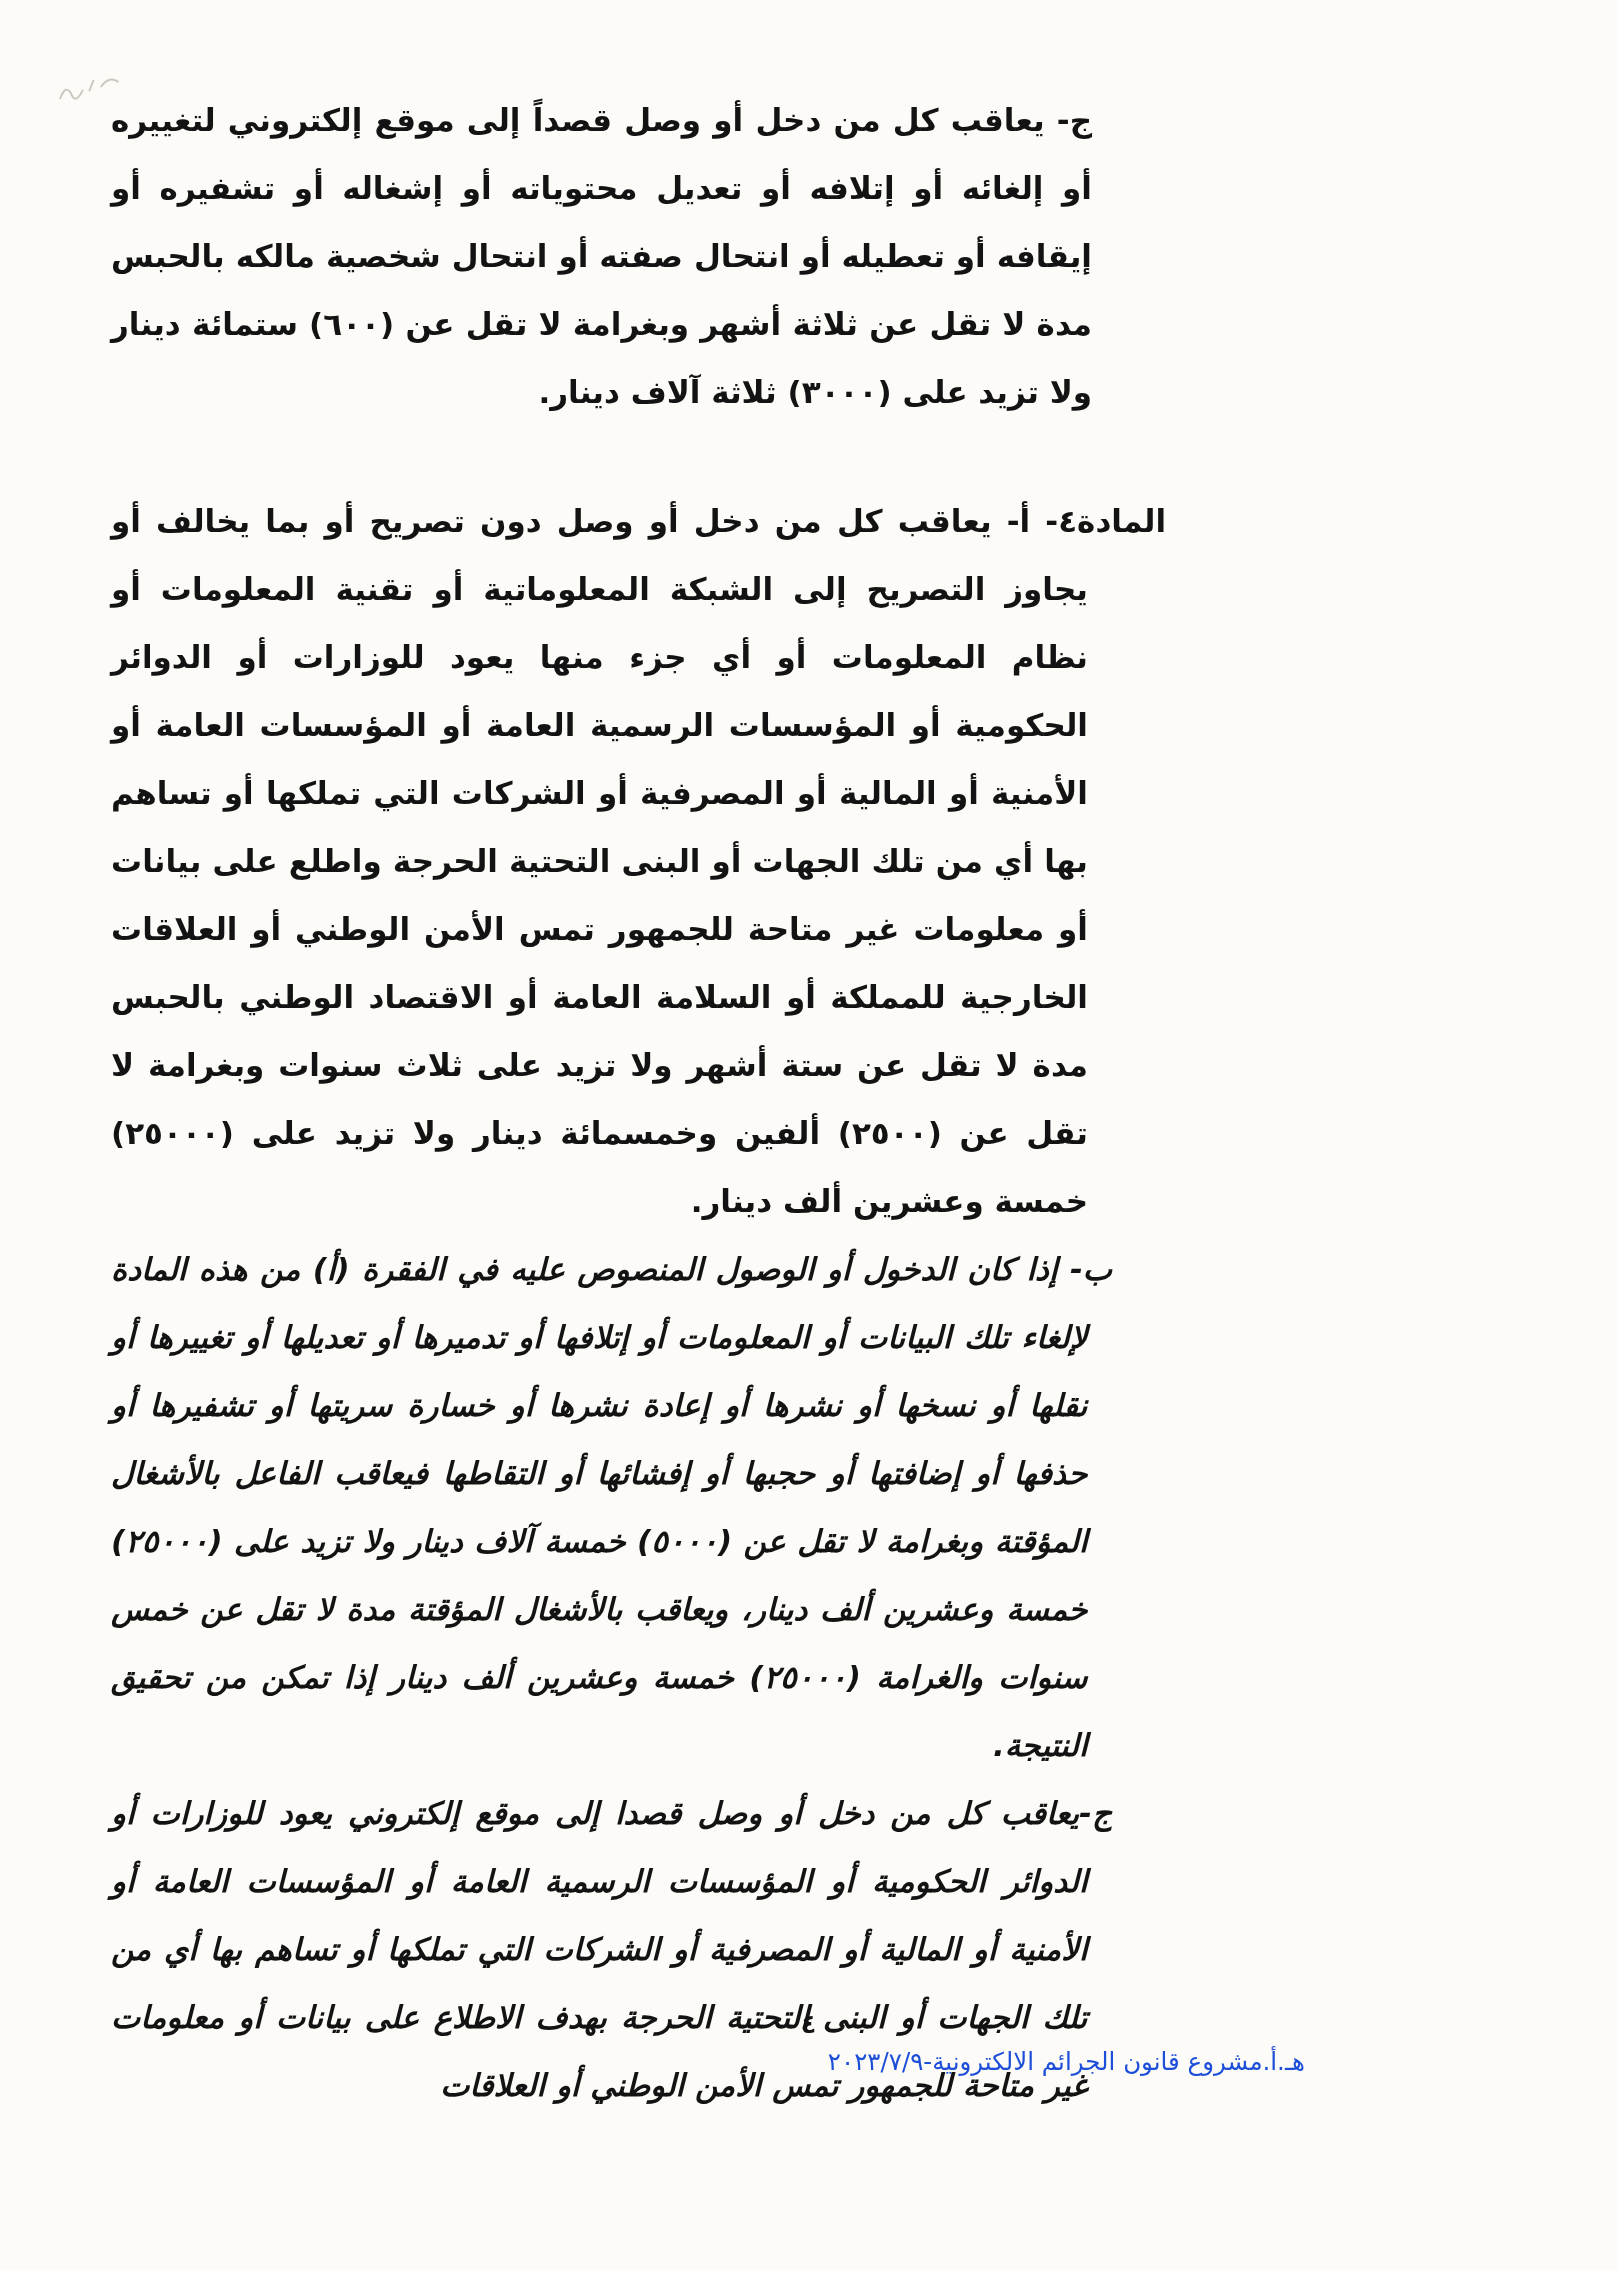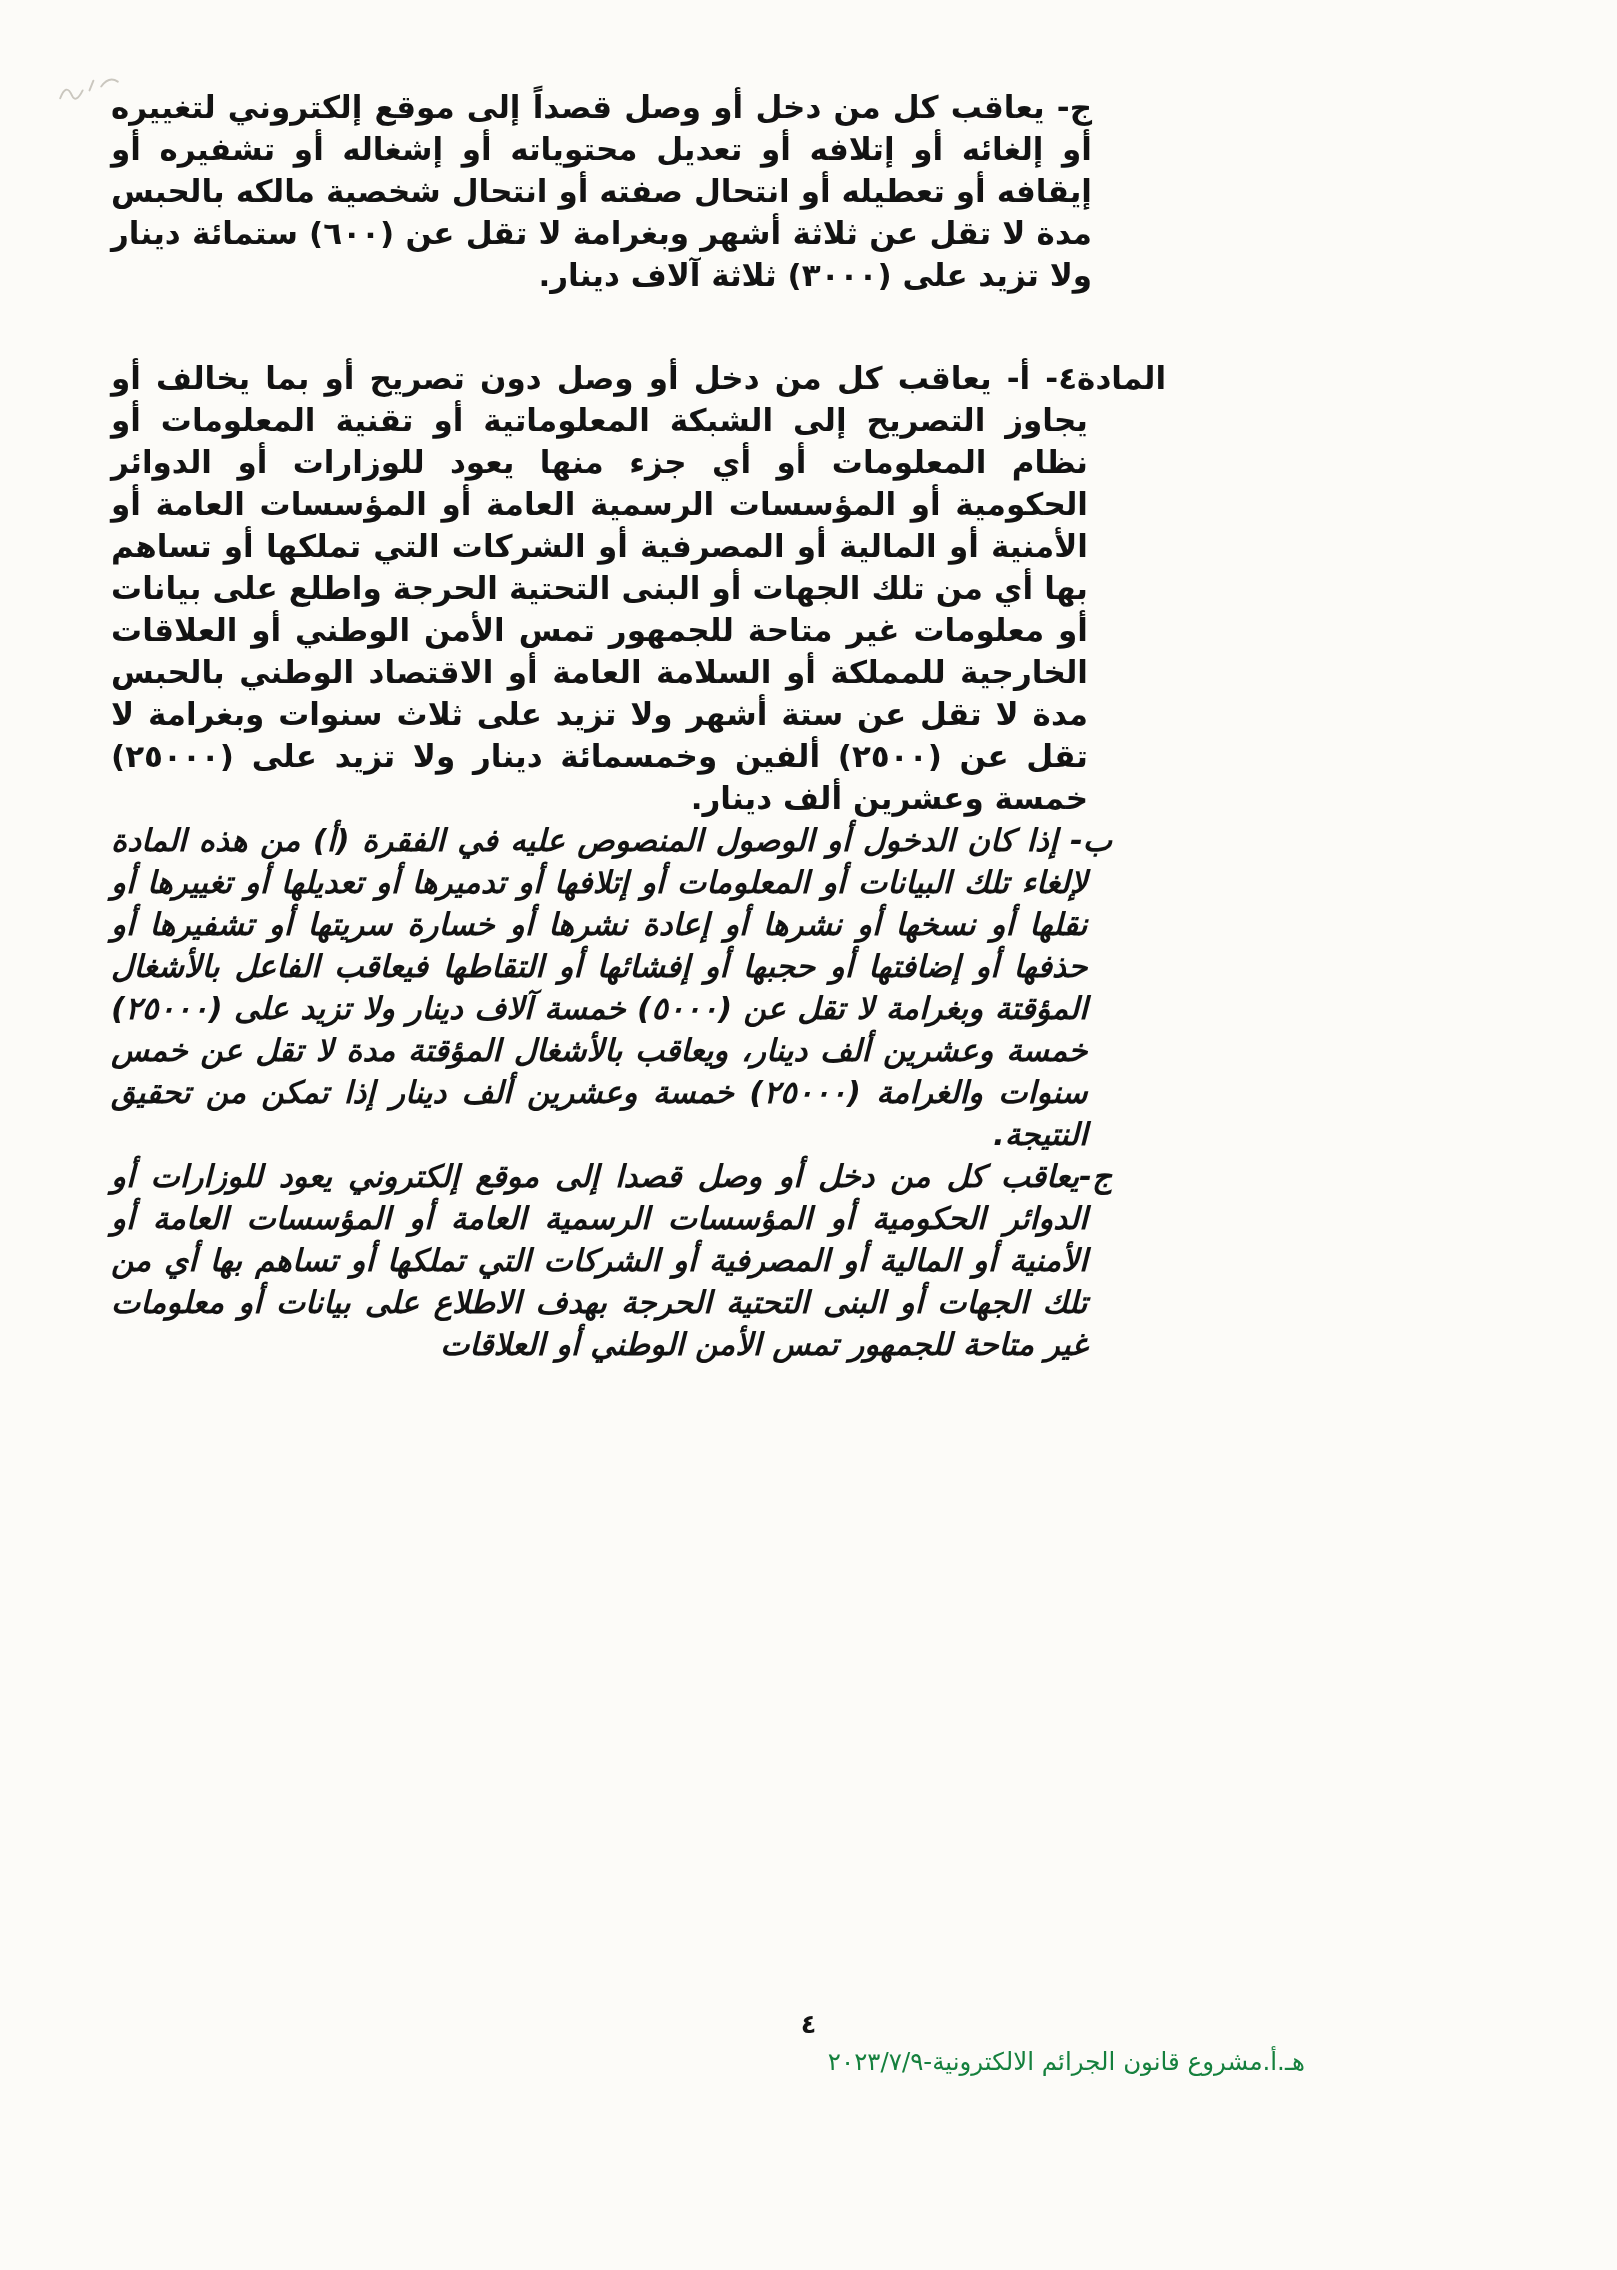--- a/index.html
+++ b/index.html
@@ -21,21 +21,21 @@
   }
   .content {
     position: absolute;
     top: 86px;
     left: 111px;
     right: 451px;
     direction: rtl;
     text-align: justify;
     font-size: 31px;
     font-weight: 700;
-    line-height: 42px;
+    line-height: 68px;
   }
   .para { margin: 0; }
   .p1 {
     margin-right: 74px;
     margin-bottom: 61px;
   }
   .p2 {
     padding-right: 78px;
     text-indent: -78px;
   }
@@ -55,21 +55,21 @@
     font-weight: 700;
     direction: rtl;
   }
   .footer {
     position: absolute;
     top: 2047px;
     right: 312px;
     direction: rtl;
     font-size: 24.5px;
     font-weight: 400;
-    color: #15803d;
+    color: #1d4ed8;
   }
   .pencil {
     position: absolute;
     top: 67px;
     left: 54px;
     opacity: 0.55;
   }
 </style>
 </head>
 <body>

